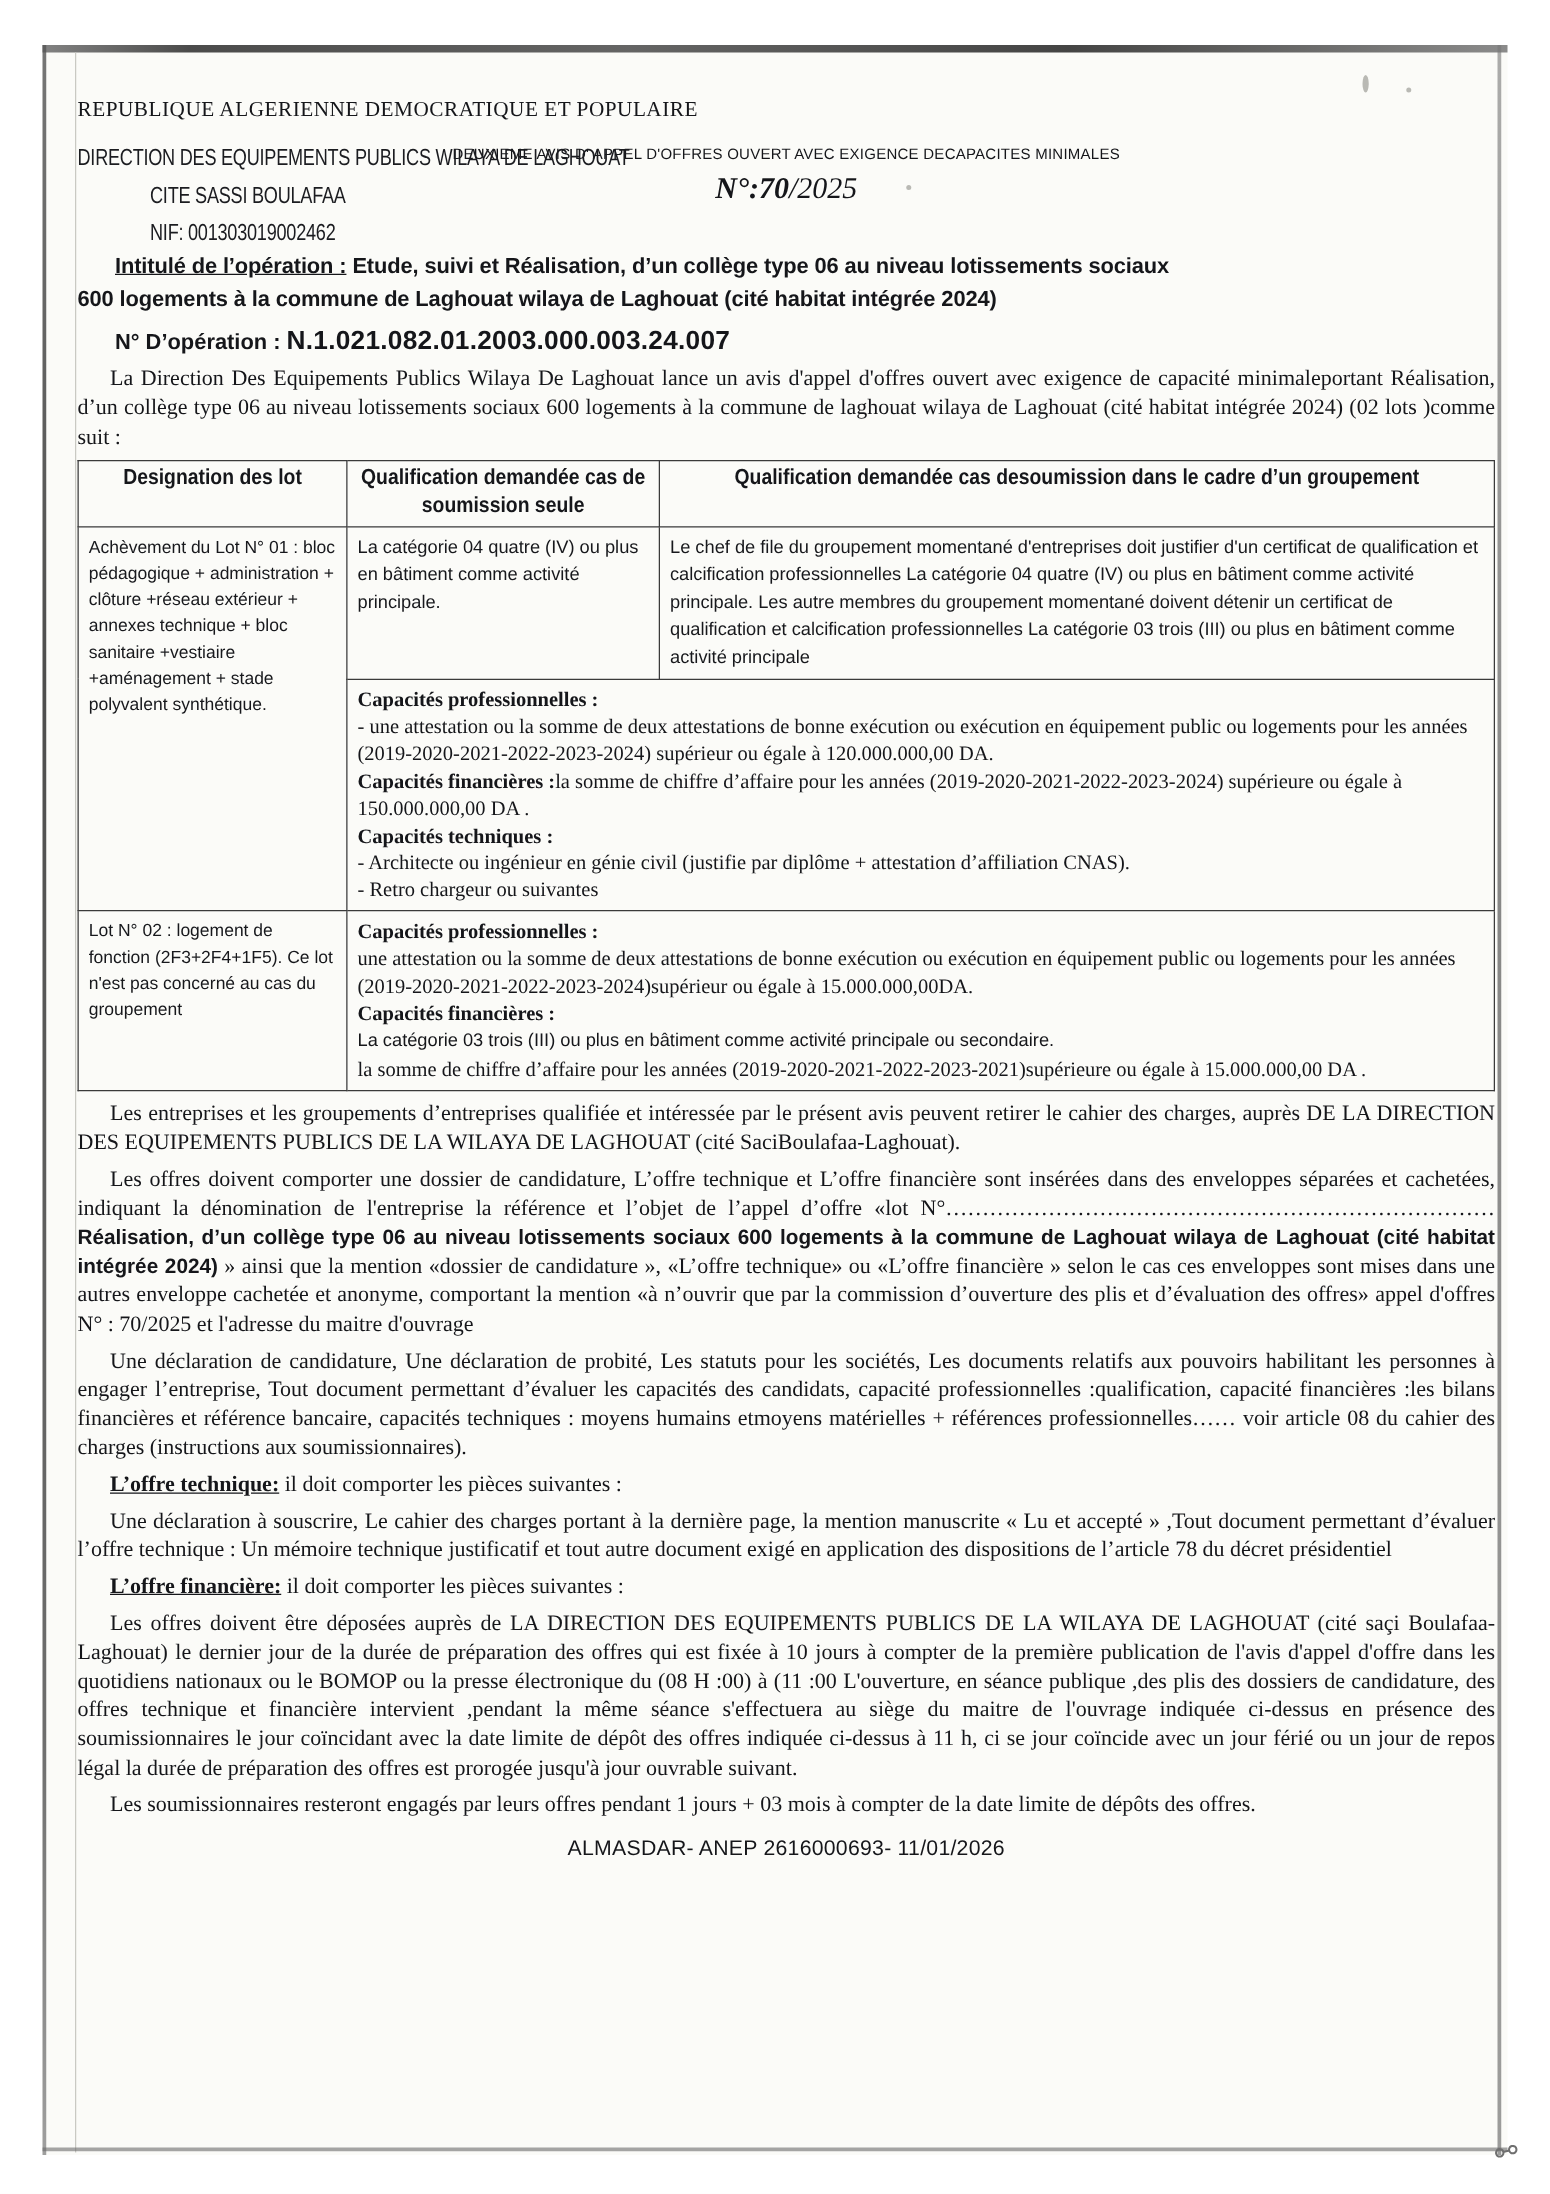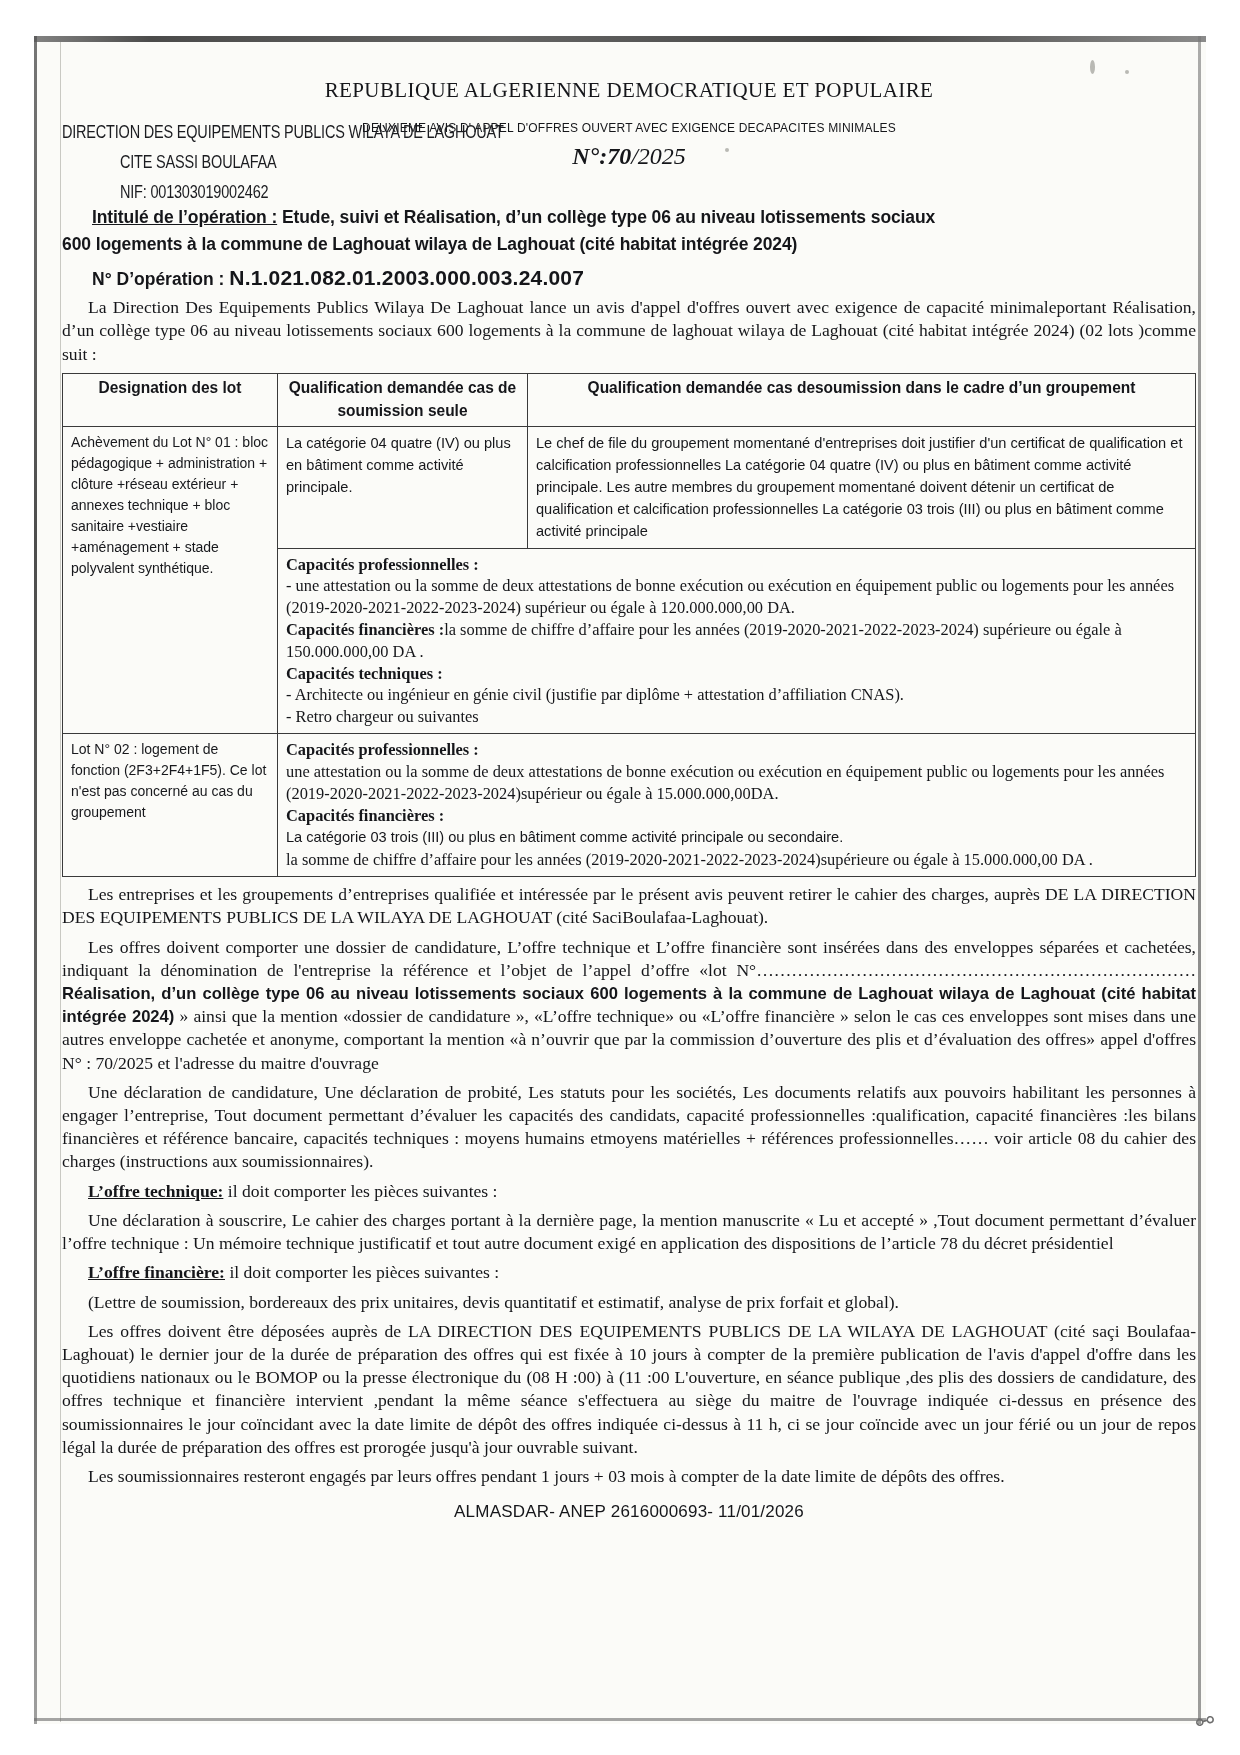--- a/index.html
+++ b/index.html
@@ -45,22 +45,22 @@
 
   .content{
     position:absolute;
     left:62px;top:48px;
     width:1134px;
     height:1674px;
   }
 
   
   .h-rep{
-    text-align:center;
-    font-size:21px;
+    text-align:left;
+    font-size:17px;
     letter-spacing:.4px;
     margin-top:30px;
     font-family:"Liberation Serif", serif;
   }
   .h-sub{
     text-align:center;
     font-size:12px;
     letter-spacing:.2px;
     margin-top:18px;
     font-family:Liberation Sans, sans-serif;
@@ -259,21 +259,21 @@
         <span>- Retro chargeur ou suivantes</span>
       </td>
     </tr>
     <tr>
       <td class="lotname">Lot N° 02 : logement de fonction (2F3+2F4+1F5). Ce lot n'est pas concerné au cas du groupement</td>
       <td class="serif-cell" colspan="2">
         <span class="capt">Capacités professionnelles :</span><br>
         <span>une attestation ou la somme de deux attestations de bonne exécution ou exécution en équipement public ou logements pour les années (2019-2020-2021-2022-2023-2024)supérieur ou égale à 15.000.000,00DA.</span><br>
         <span class="capt">Capacités financières :</span><br>
         <span class="sans-sm">La catégorie 03 trois (III) ou plus en bâtiment comme activité principale  ou secondaire.</span><br>
-        <span>la somme de chiffre d’affaire pour les années (2019-2020-2021-2022-2023-2024)supérieure  ou égale à 15.000.000,00 DA .</span>
+        <span>la somme de chiffre d’affaire pour les années (2019-2020-2021-2022-2023-2021)supérieure  ou égale à 15.000.000,00 DA .</span>
       </td>
     </tr>
   </tbody>
     </table>
 
   <div class="para ind">Les entreprises  et les groupements d’entreprises qualifiée et intéressée par le présent avis peuvent retirer le cahier des charges, auprès DE LA DIRECTION DES EQUIPEMENTS PUBLICS DE LA WILAYA DE LAGHOUAT (cité SaciBoulafaa-Laghouat).</div>
 
   <div class="para ind">
     <span>Les offres doivent comporter une dossier de candidature, L’offre technique et L’offre financière sont insérées dans des enveloppes séparées et cachetées, indiquant la dénomination de l'entreprise la référence et l’objet de l’appel d’offre «lot N°…………………………………………………………………</span><b style="font-family:'Liberation Sans',sans-serif;font-size:16.6px;">Réalisation, d’un collège type 06 au niveau lotissements sociaux 600 logements  à la commune de Laghouat   wilaya de Laghouat (cité habitat intégrée 2024)</b><span> » ainsi que la mention «dossier de candidature », «L’offre technique» ou «L’offre financière » selon le cas ces enveloppes sont mises dans une autres enveloppe cachetée et anonyme, comportant la mention «à n’ouvrir que par la commission d’ouverture des plis et d’évaluation des offres» appel d'offres N° : 70/2025 et l'adresse du maitre d'ouvrage</span>
   </div>
@@ -281,21 +281,20 @@
   <div class="para ind">Une déclaration de candidature, Une déclaration de probité, Les statuts pour les sociétés, Les documents relatifs aux pouvoirs habilitant les personnes à engager l’entreprise, Tout document permettant d’évaluer les capacités des candidats, capacité professionnelles :qualification, capacité financières :les bilans financières et référence bancaire, capacités techniques : moyens humains etmoyens matérielles + références professionnelles…… voir article 08 du cahier des charges (instructions aux soumissionnaires).</div>
 
   <div class="para" style="text-indent:26px;">
     <b style="text-decoration:underline;">L’offre technique:</b><span> il doit comporter les pièces suivantes :</span>
   </div>
   <div class="para ind">Une déclaration à souscrire, Le cahier des charges portant à la dernière page, la mention manuscrite « Lu et accepté » ,Tout document permettant d’évaluer l’offre technique : Un mémoire technique justificatif et tout autre document exigé en application des dispositions de l’article 78 du décret présidentiel</div>
 
   <div class="para" style="text-indent:26px;">
     <b style="text-decoration:underline;">L’offre financière:</b><span>  il doit comporter les pièces suivantes :</span>
   </div>
-  <div class="para ind">(Lettre de soumission, bordereaux des prix unitaires, devis quantitatif et estimatif, analyse de prix forfait et global).</div>
 
   <div class="para ind">Les offres doivent être déposées auprès de LA DIRECTION DES EQUIPEMENTS PUBLICS DE LA WILAYA DE LAGHOUAT (cité saçi Boulafaa-Laghouat) le dernier jour de la durée de préparation des offres qui est fixée à 10 jours à compter de la première publication de l'avis d'appel d'offre dans les quotidiens nationaux ou le BOMOP ou la presse électronique du (08 H :00) à (11 :00 L'ouverture, en séance  publique ,des plis des dossiers de candidature, des offres technique et financière intervient ,pendant la même séance s'effectuera au siège du maitre de l'ouvrage indiquée ci-dessus en présence des soumissionnaires le jour coïncidant avec la date limite de dépôt des offres indiquée ci-dessus à 11 h, ci se jour coïncide avec un jour férié ou un jour de repos légal la durée de préparation des offres est prorogée jusqu'à jour ouvrable suivant.</div>
   <div class="para ind">Les soumissionnaires resteront engagés par leurs offres pendant 1 jours + 03 mois  à compter de la date limite de dépôts des offres.</div>
 
   <div class="footer">ALMASDAR- ANEP 2616000693- 11/01/2026</div>
 </div>
 
 <div class="mark-br">⚯</div>
 
 </body></html>

